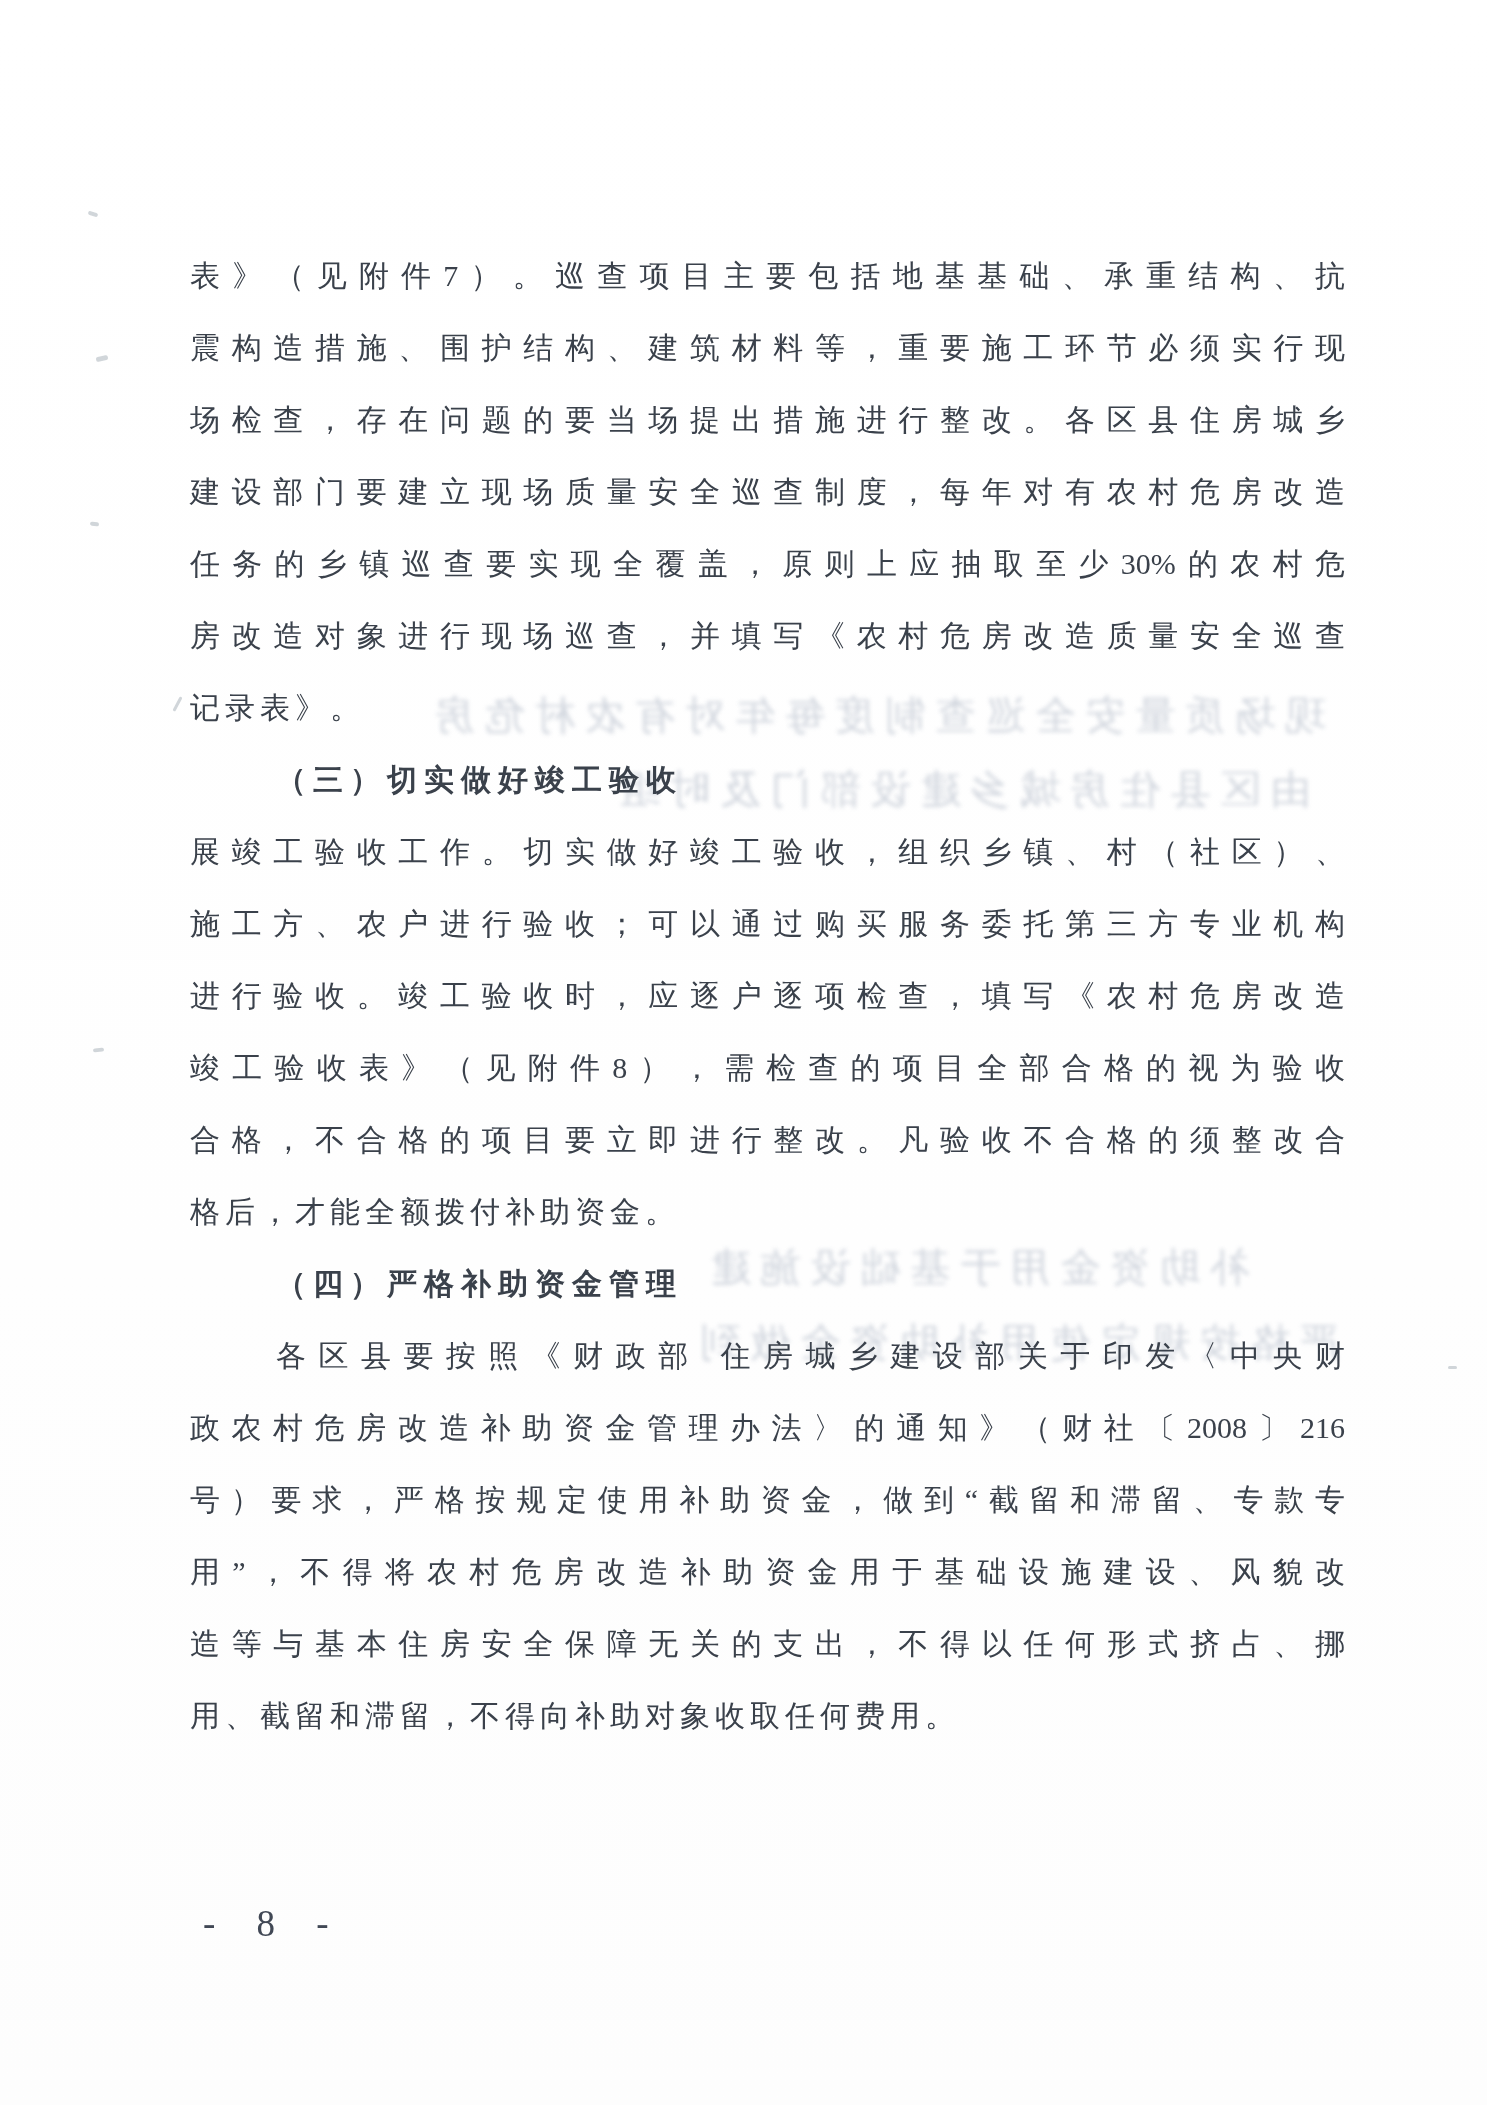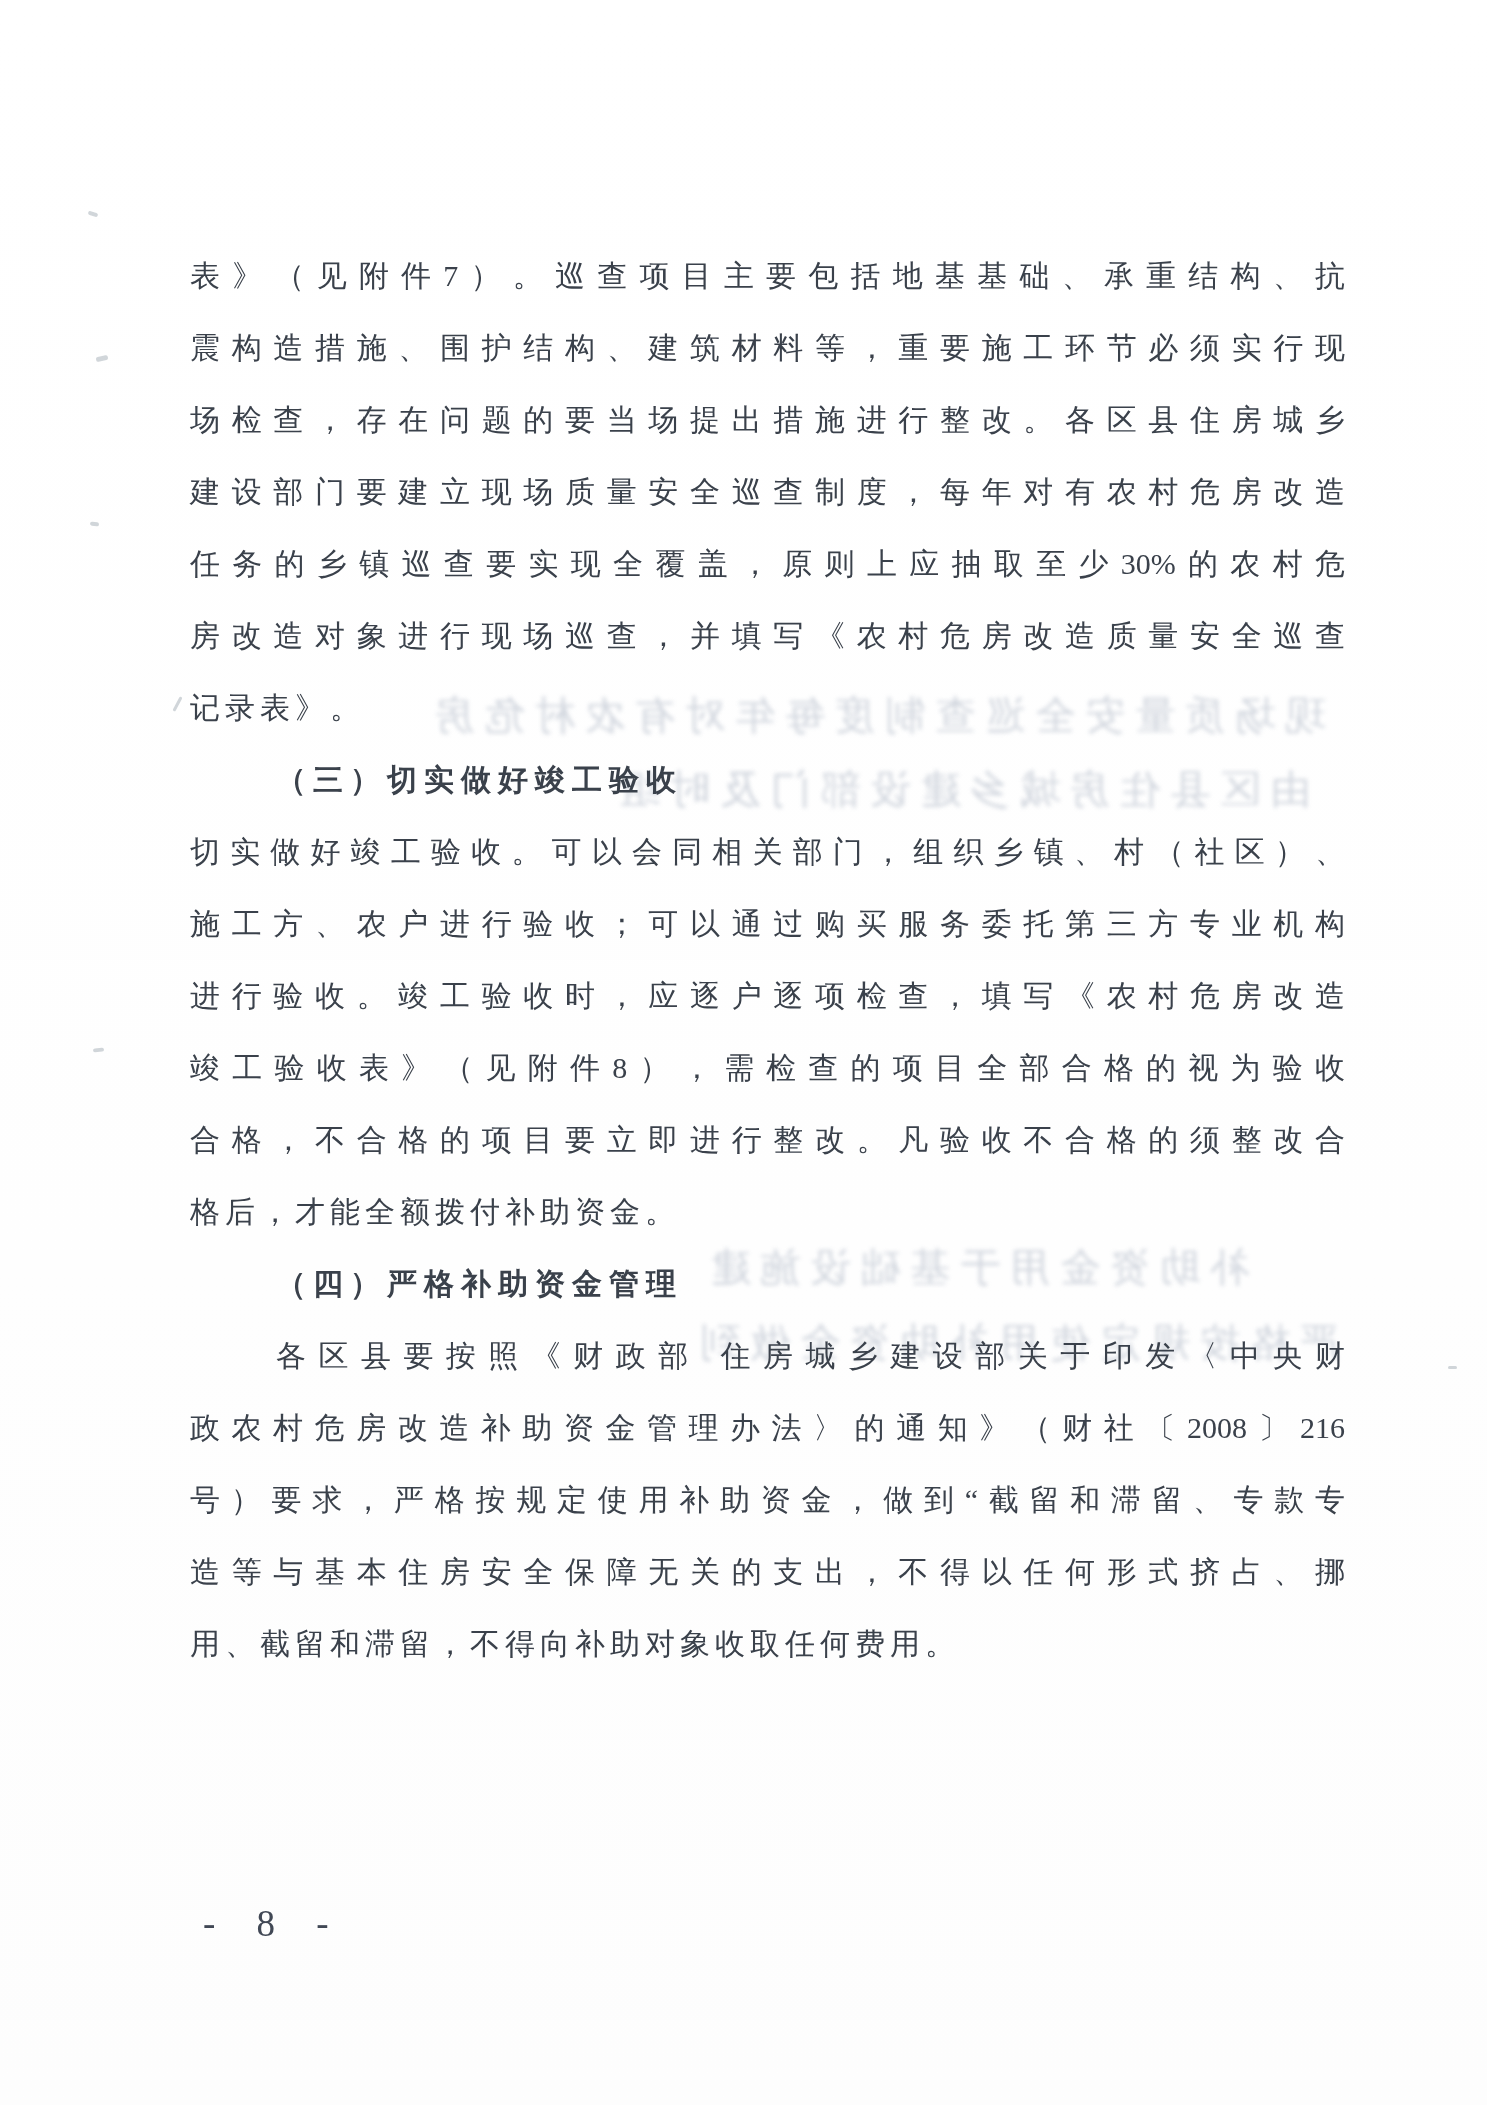--- a/index.html
+++ b/index.html
@@ -101,29 +101,30 @@
 
   <div class="doc" id="doc-body">
       <div class="line j">表》（见附件7）。巡查项目主要包括地基基础、承重结构、抗</div>
       <div class="line j">震构造措施、围护结构、建筑材料等，重要施工环节必须实行现</div>
       <div class="line j">场检查，存在问题的要当场提出措施进行整改。各区县住房城乡</div>
       <div class="line j">建设部门要建立现场质量安全巡查制度，每年对有农村危房改造</div>
       <div class="line j">任务的乡镇巡查要实现全覆盖，原则上应抽取至少30%的农村危</div>
       <div class="line j">房改造对象进行现场巡查，并填写《农村危房改造质量安全巡查</div>
       <div class="line short">记录表》。</div>
       <div class="line heading indent">（三）切实做好竣工验收</div>
-      <div class="line j">切实做好竣工验收。可以会同相关部门，组织乡镇、村（社区）、</div>
+      <div class="line j">展竣工验收工作。切实做好竣工验收，组织乡镇、村（社区）、</div>
       <div class="line j">施工方、农户进行验收；可以通过购买服务委托第三方专业机构</div>
       <div class="line j">进行验收。竣工验收时，应逐户逐项检查，填写《农村危房改造</div>
       <div class="line j">竣工验收表》（见附件8），需检查的项目全部合格的视为验收</div>
       <div class="line j">合格，不合格的项目要立即进行整改。凡验收不合格的须整改合</div>
       <div class="line short">格后，才能全额拨付补助资金。</div>
       <div class="line heading indent">（四）严格补助资金管理</div>
       <div class="line j indent">各区县要按照《财政部 住房城乡建设部关于印发〈中央财</div>
       <div class="line j">政农村危房改造补助资金管理办法〉的通知》（财社〔2008〕216</div>
       <div class="line j">号）要求，严格按规定使用补助资金，做到“截留和滞留、专款专</div>
+      <div class="line j">用”，不得将农村危房改造补助资金用于基础设施建设、风貌改</div>
       <div class="line j">造等与基本住房安全保障无关的支出，不得以任何形式挤占、挪</div>
       <div class="line short">用、截留和滞留，不得向补助对象收取任何费用。</div>
     </div>
 
   <div class="pageno">- 8 -</div>
 
 </div>
 
 </body></html>

